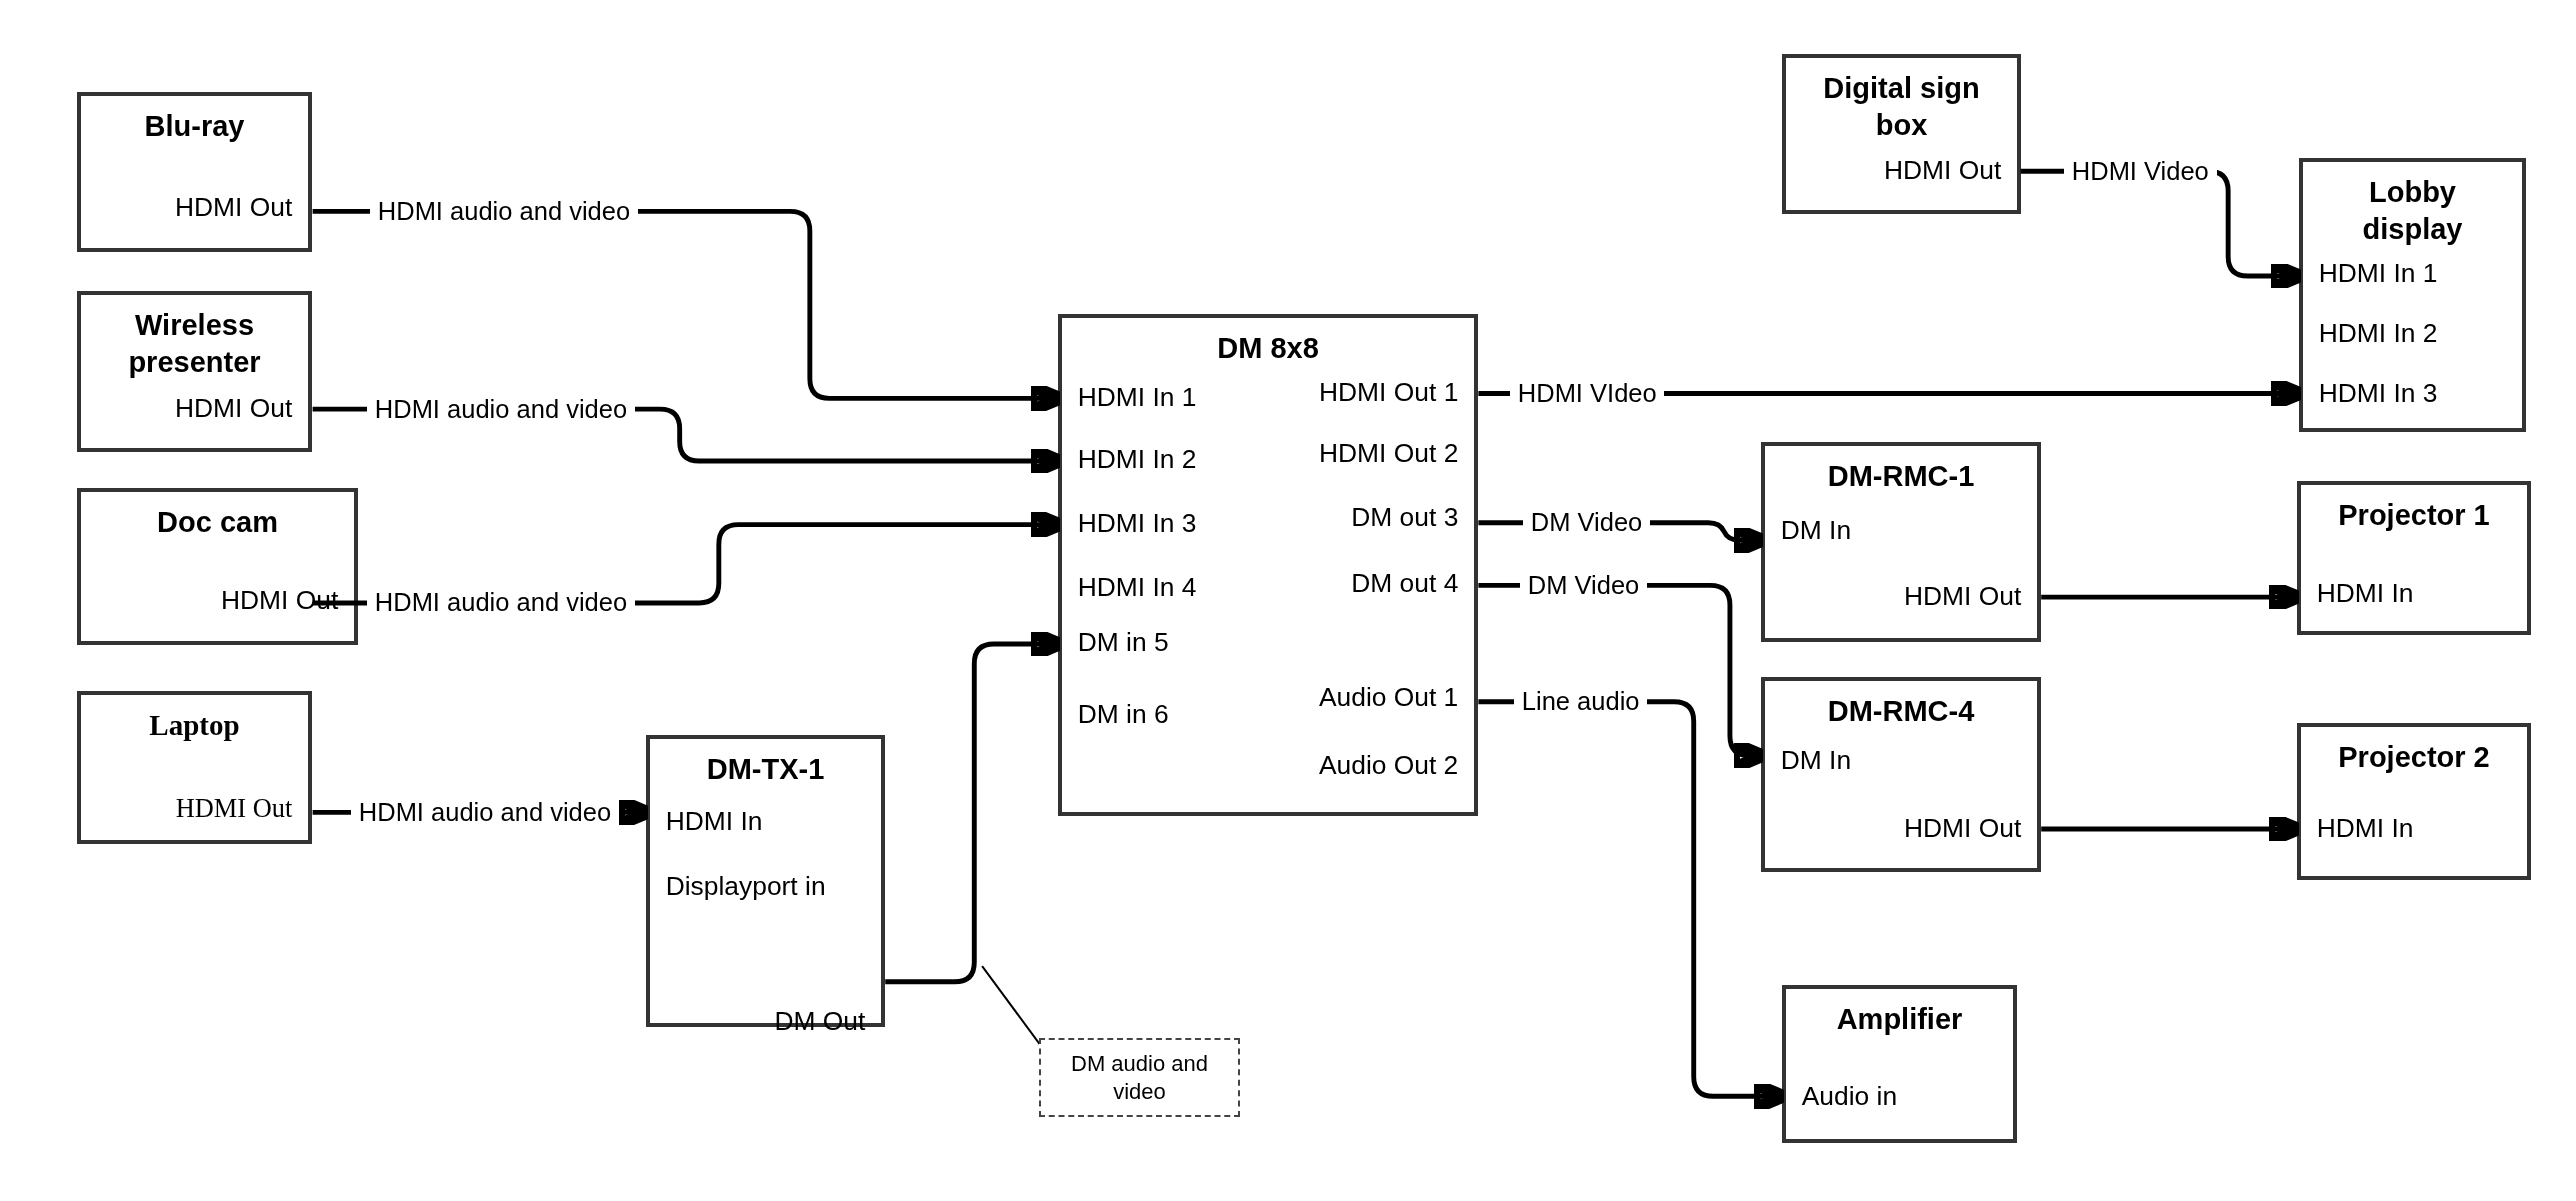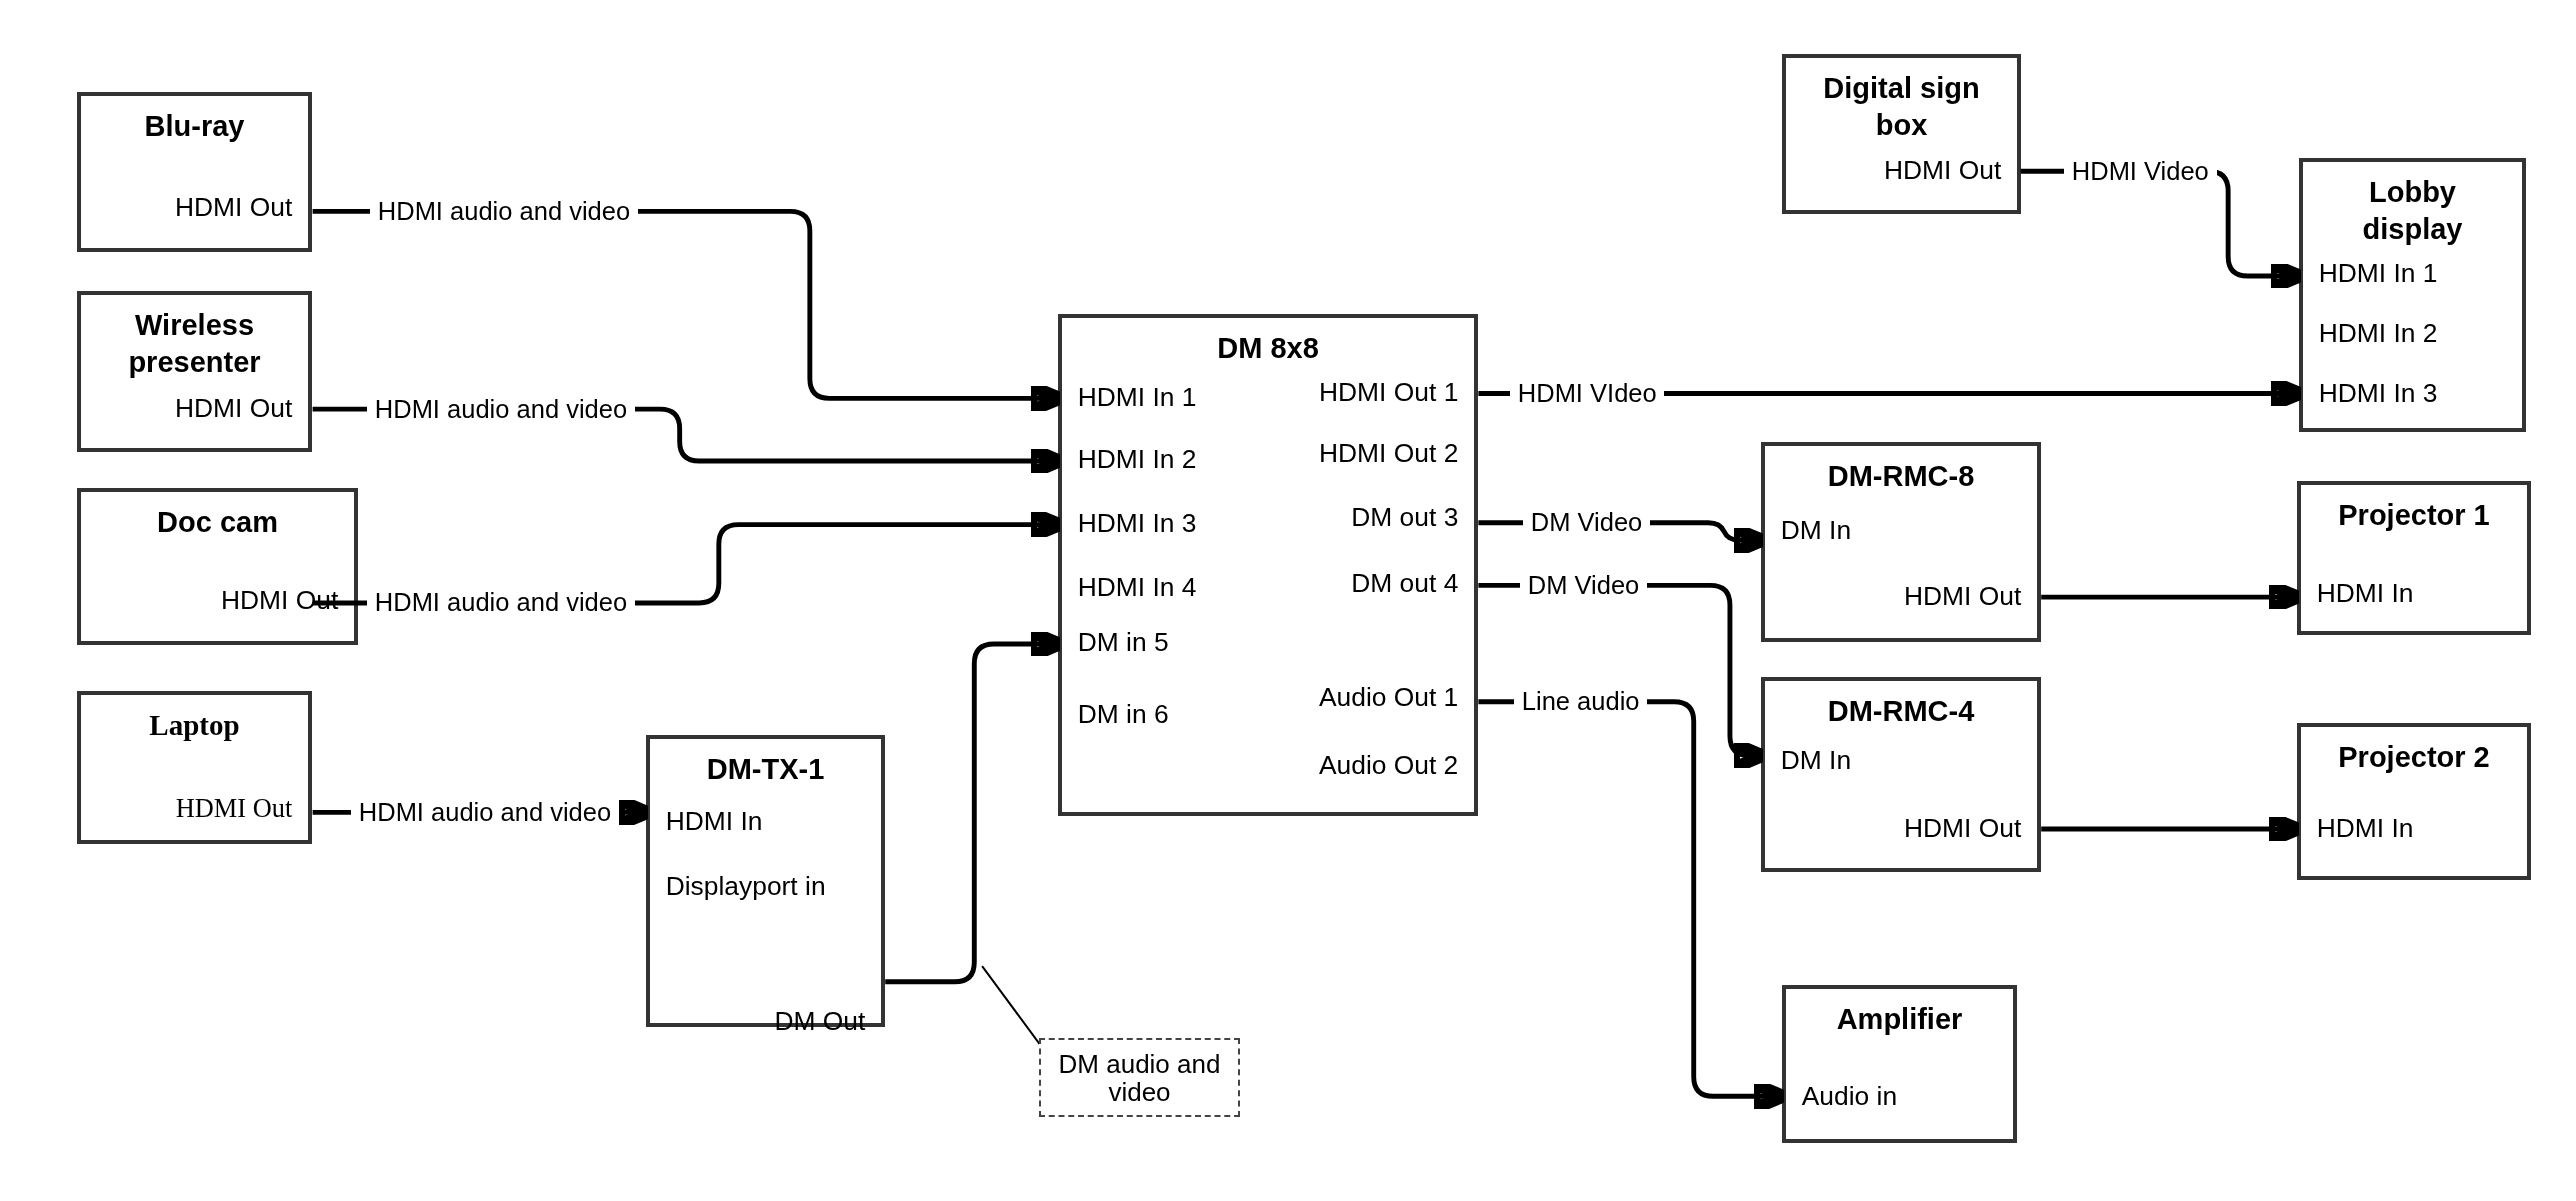--- a/index.html
+++ b/index.html
@@ -10,21 +10,21 @@
          font-size:29px;line-height:37px;white-space:pre-line;}
   .port{position:absolute;font-size:26.4px;line-height:31px;white-space:nowrap;}
   .port.L{left:15.7px;}
   .port.R{right:15.7px;text-align:right;}
   #wires{position:absolute;left:0;top:0;z-index:5;}
   #wires path{fill:none;stroke:#000000;stroke-width:5;}
   #wires path.leader{stroke-width:2;}
   .wlabel{position:absolute;z-index:6;background:#ffffff;font-size:25.5px;line-height:33px;
           padding:0 7.8px;white-space:nowrap;}
   .annotation{position:absolute;z-index:6;border:2px dashed #444444;background:#ffffff;
-              box-sizing:border-box;font-size:26px;line-height:28px;text-align:center;
+              box-sizing:border-box;font-size:22px;line-height:28px;text-align:center;
               white-space:pre-line;padding-top:9.8px;}
 </style>
 </head>
 <body>
 
 <div id="canvas">
 
   <svg id="wires" width="2576" height="1201" viewBox="0 0 2631 1227">
     <defs>
       <marker id="arrow" viewBox="0 0 12 10" refX="10" refY="5" markerWidth="30" markerHeight="25" orient="auto" markerUnits="userSpaceOnUse">
@@ -98,21 +98,21 @@
 
   <div class="node" style="left:2299px;top:158px;width:227px;height:274px;">
     <div class="title">Lobby
 display</div>
     <div class="port L" style="top:96px;">HDMI In 1</div>
     <div class="port L" style="top:156px;">HDMI In 2</div>
     <div class="port L" style="top:216px;">HDMI In 3</div>
   </div>
 
   <div class="node" style="left:1761px;top:442px;width:280px;height:200px;">
-    <div class="title">DM-RMC-8</div>
+    <div class="title">DM-RMC-1</div>
     <div class="port L" style="top:69px;">DM In</div>
     <div class="port R" style="top:135px;">HDMI Out</div>
   </div>
 
   <div class="node" style="left:2297px;top:481px;width:234px;height:154px;">
     <div class="title">Projector 1</div>
     <div class="port L" style="top:93px;">HDMI In</div>
   </div>
 
   <div class="node" style="left:1761px;top:677px;width:280px;height:195px;">

